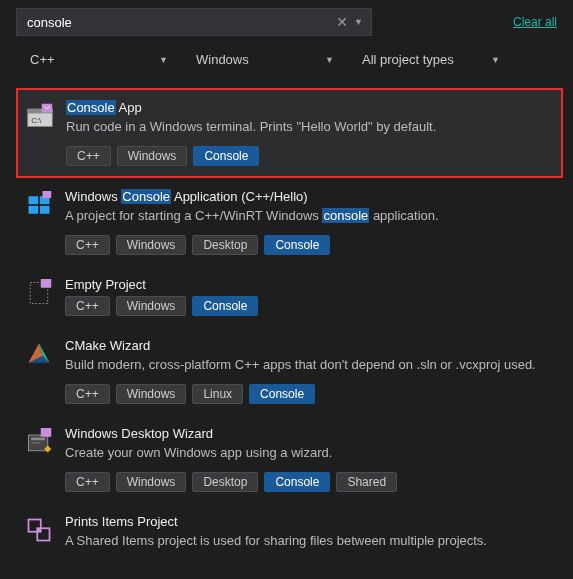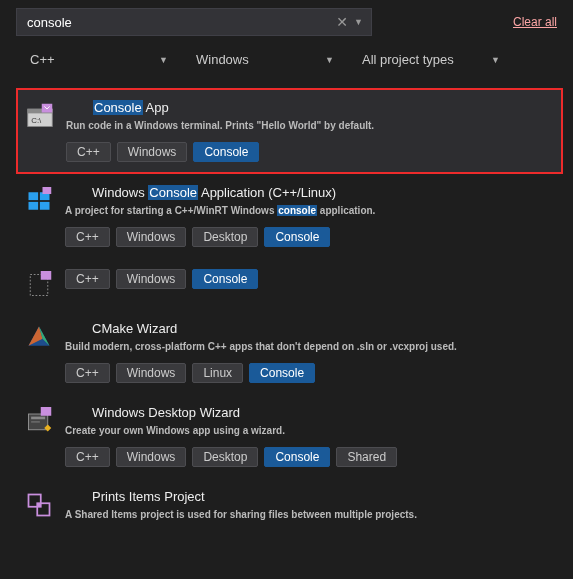--- a/index.html
+++ b/index.html
@@ -44,21 +44,21 @@
   padding: 0 4px;
 }
 .search-dd {
   color: #999;
   font-size: 9px;
   padding: 0 2px;
   cursor: pointer;
 }
 .clear-all {
   margin-left: auto;
-  color: #fca5a5;
+  color: #14b8a6;
   text-decoration: underline;
   cursor: pointer;
   font-size: 12px;
 }
 .filters {
   display: flex;
   gap: 16px;
   padding: 12px 16px 8px 24px;
 }
 .filter {
@@ -96,22 +96,22 @@
   border: 2px solid #ed2b2b;
   background: #2d2d30;
 }
 .icon {
   width: 28px;
   height: 28px;
   flex-shrink: 0;
   margin-top: 2px;
 }
 .content { flex: 1; }
-.title { color: #eee; font-size: 13px; margin-bottom: 4px; margin-left: 27px; }
-.desc { color: #bbb; font-size: 10px; margin-bottom: 10px; line-height: 1.3; font-weight: bold; }
+.title { color: #eee; font-size: 13px; margin-bottom: 4px; }
+.desc { color: #bbb; font-size: 13px; margin-bottom: 10px; line-height: 1.3; }
 .tags { display: flex; gap: 6px; flex-wrap: wrap; }
 .tag {
   background: #3a3a3d;
   border: 1px solid #4c4c50;
   color: #ccc;
   font-size: 12px;
   padding: 2px 10px;
   border-radius: 2px;
 }
 .tag.hl { background: #1a5a99; color: #fff; border-color: #1a5a99; }
@@ -165,36 +165,37 @@
     </div>
     <div class="item">
       <div class="icon"><svg viewBox="0 0 32 32">
           <rect x="4" y="6" width="11" height="9" fill="#2aa0f0"></rect>
           <rect x="17" y="6" width="11" height="9" fill="#2aa0f0"></rect>
           <rect x="4" y="17" width="11" height="9" fill="#2aa0f0"></rect>
           <rect x="17" y="17" width="11" height="9" fill="#2aa0f0"></rect>
           <rect x="20" y="0" width="10" height="8" fill="#c98fde"></rect>
         </svg></div>
       <div class="content">
-        <div class="title"><span>Windows </span><span class="highlight">Console</span><span> Application (C++/Linux)</span></div>
+        <div class="title"><span>Windows </span><span class="highlight">Console</span><span> Application (C++/Hello)</span></div>
         <div class="desc"><span>A project for starting a C++/WinRT Windows </span><span class="highlight">console</span><span> application.</span></div>
         <div class="tags">
           <span class="tag">C++</span>
           <span class="tag">Windows</span>
           <span class="tag">Desktop</span>
           <span class="tag hl">Console</span>
         </div>
       </div>
     </div>
     <div class="item">
       <div class="icon"><svg viewBox="0 0 32 32">
           <rect x="6" y="4" width="20" height="24" fill="none" stroke="#999" stroke-dasharray="2 2"></rect>
           <rect x="18" y="0" width="12" height="10" fill="#c98fde"></rect>
         </svg></div>
       <div class="content">
+        <div class="title"><span>Empty Project</span></div>
         <div class="tags">
           <span class="tag">C++</span>
           <span class="tag">Windows</span>
           <span class="tag hl">Console</span>
         </div>
       </div>
     </div>
     <div class="item">
       <div class="icon"><svg viewBox="0 0 32 32">
           <polygon points="16,4 28,26 4,26" fill="#1e4d8c"></polygon>

